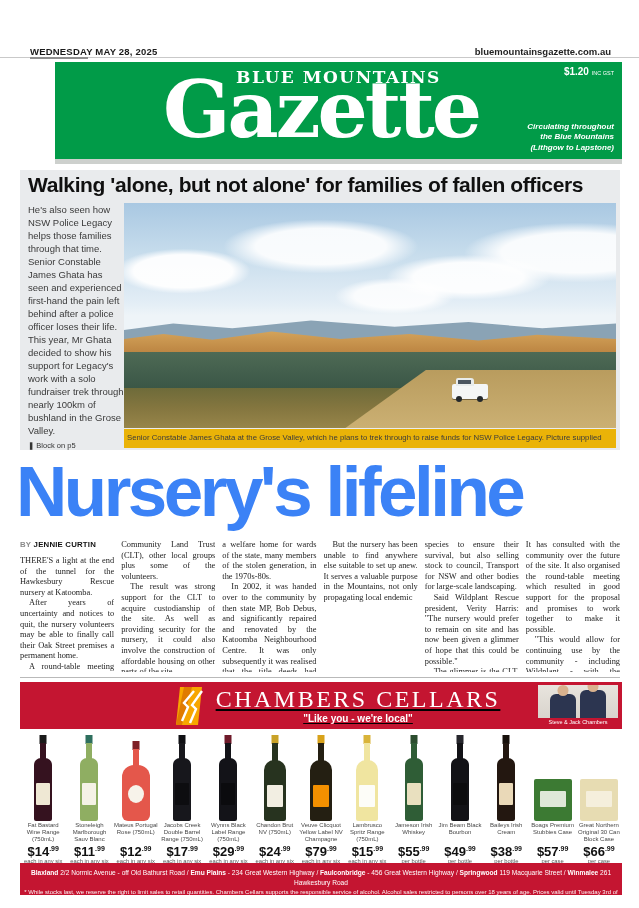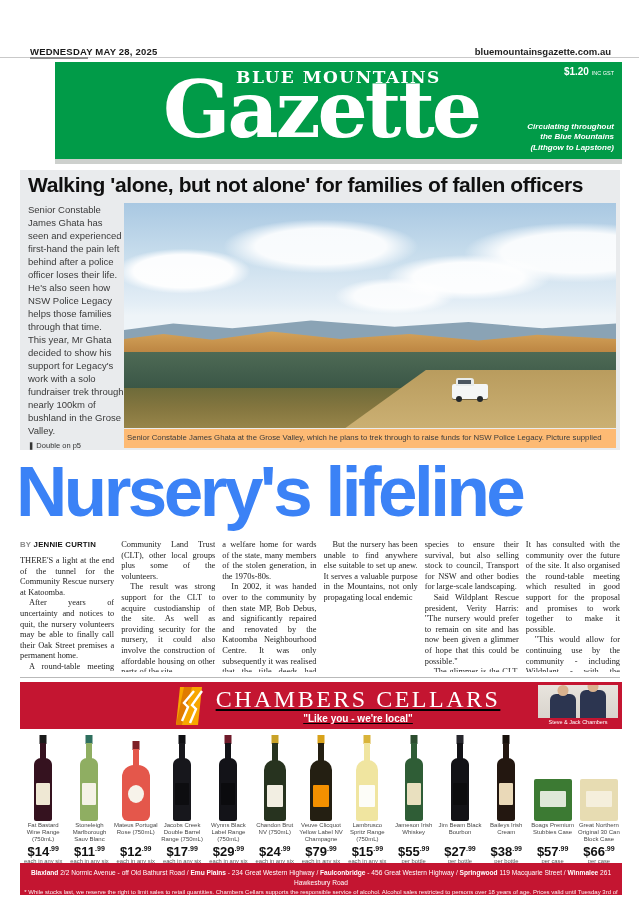--- a/index.html
+++ b/index.html
@@ -26,21 +26,21 @@
   .mh-circ { position:absolute; right:8px; bottom:6px; width:92px; text-align:right; color:#fff;
     font-size:8px; font-weight:bold; font-style:italic; line-height:1.3;margin-top:44px; }
 
   
   .lead { position:absolute; left:20px; top:170px; width:600px; height:280px; background:#e9ebed;padding-left:16px; }
   .lead-head { position:absolute; left:8px; top:3px; right:8px; font-size:21px; font-weight:bold;
     letter-spacing:-.4px; color:#101010; }
   .lead-col { position:absolute; left:8px; top:33px; width:96px; font-size:9.5px; line-height:13px; color:#3a3a3a; }
   .lead-col p { margin:0; }
   .lead-ref { margin-top:2px; font-size:7.5px; color:#333; }
-  .lead-caption { position:absolute; left:104px; right:4px; top:259px; height:19px; background:#fdba74;
+  .lead-caption { position:absolute; left:104px; right:4px; top:259px; height:19px; background:#eab308;
     font-size:7.8px; color:#3c3c3c; padding:4px 3px 0 3px; }
 
   
   .photo { position:absolute; left:104px; right:4px; top:33px; height:225px; overflow:hidden;
     background:linear-gradient(180deg,#a9c8e2 0%,#c6dcec 22%,#e4eef6 45%,#eef4f8 50%); }
   .clouds { position:absolute; left:0; right:0; top:0; height:55%;
     background:
       radial-gradient(ellipse 90px 30px at 12% 55%, rgba(255,255,255,.95) 55%, transparent 75%),
       radial-gradient(ellipse 130px 36px at 40% 35%, rgba(255,255,255,.9) 50%, transparent 75%),
       radial-gradient(ellipse 110px 30px at 70% 60%, rgba(255,255,255,.92) 50%, transparent 75%),
@@ -147,24 +147,24 @@
     </div>
     <div class="mh-kicker">BLUE MOUNTAINS</div>
     <div class="mh-title">Gazette</div>
     <div class="mh-circ">Circulating throughout the Blue Mountains (Lithgow to Lapstone)</div>
     <div class="mh-shadow"></div>
   </div>
 
   <div class="lead">
     <div class="lead-head">Walking 'alone, but not alone' for families of fallen officers</div>
     <div class="lead-col" id="lead-col">
+        <p>He's also seen how NSW Police Legacy helps those families through that time.</p>
         <p>Senior Constable James Ghata has seen and experienced first-hand the pain left behind after a police officer loses their life.</p>
-        <p>He's also seen how NSW Police Legacy helps those families through that time.</p>
         <p>This year, Mr Ghata decided to show his support for Legacy's work with a solo fundraiser trek through nearly 100km of bushland in the Grose Valley.</p>
-        <div class="lead-ref">❚ Double on p5</div>
+        <div class="lead-ref">❚ Block on p5</div>
       </div>
 
     <div class="photo">
       <div class="clouds"></div>
       <div class="ridge-far"></div>
       <div class="cliffs"></div>
       <div class="valley"></div>
       <div class="fore"></div>
       <div class="road"></div>
       <div class="vehicle">
@@ -174,21 +174,21 @@
           <div class="w2"></div>
       </div>
     </div>
     <div class="lead-caption">Senior Constable James Ghata at the Grose Valley, which he plans to trek through to raise funds for NSW Police Legacy. Picture supplied</div>
   </div>
 
   <div class="main-head">Nursery's lifeline</div>
   <div class="columns" id="columns">
       <div class="col">
         <div class="byline"><span class="by">BY</span> <span class="who">JENNIE CURTIN</span></div>
-        <p class="first">THERE'S a light at the end of the tunnel for the Community Rescue nursery at Katoomba.</p>
+        <p class="first">THERE'S a light at the end of the tunnel for the Hawkesbury Rescue nursery at Katoomba.</p>
         <p>After years of uncertainty and notices to quit, the nursery volunteers may be able to finally call their Oak Street premises a permanent home.</p>
         <p>A round-table meeting last month gathered together politicians, bureaucrats, council, local elders, members of the Blue Mountains</p>
       </div>
       <div class="col">
         <p class="first">Community Land Trust (CLT), other local groups plus some of the volunteers.</p>
         <p>The result was strong support for the CLT to acquire custodianship of the site. As well as providing security for the nursery, it could also involve the construction of affordable housing on other parts of the site.</p>
       </div>
       <div class="col">
         <p class="first">a welfare home for wards of the state, many members of the stolen generation, in the 1970s-80s.</p>
         <p>In 2002, it was handed over to the community by then state MP, Bob Debus, and significantly repaired and renovated by the Katoomba Neighbourhood Centre. It was only subsequently it was realised that the title deeds had never been transferred to the community.</p>
@@ -359,21 +359,21 @@
         <div class="prod">
           <div class="prod-img">
             <div class="bottle shape-bottle">
               <div class="b-cap" style="background: rgb(38, 38, 44);"></div>
               <div class="b-neck" style="background: rgb(18, 18, 22);"></div>
               <div class="b-body" style="background: rgb(18, 18, 22);"></div>
               <div class="b-label" style="background: rgb(12, 12, 14);"></div>
             </div>
           </div>
           <div class="prod-name">Jim Beam Black Bourbon</div>
-          <div class="prod-price"><span>$27</span><sup>.99</sup></div>
+          <div class="prod-price"><span>$49</span><sup>.99</sup></div>
           <div class="prod-unit">per bottle</div>
           <div class="prod-sub">(700ml)</div>
         </div>
         <div class="prod">
           <div class="prod-img">
             <div class="bottle shape-bottle">
               <div class="b-cap" style="background: rgb(23, 16, 11);"></div>
               <div class="b-neck" style="background: rgb(35, 23, 16);"></div>
               <div class="b-body" style="background: rgb(35, 23, 16);"></div>
               <div class="b-label" style="background: rgb(234, 217, 184);"></div>

